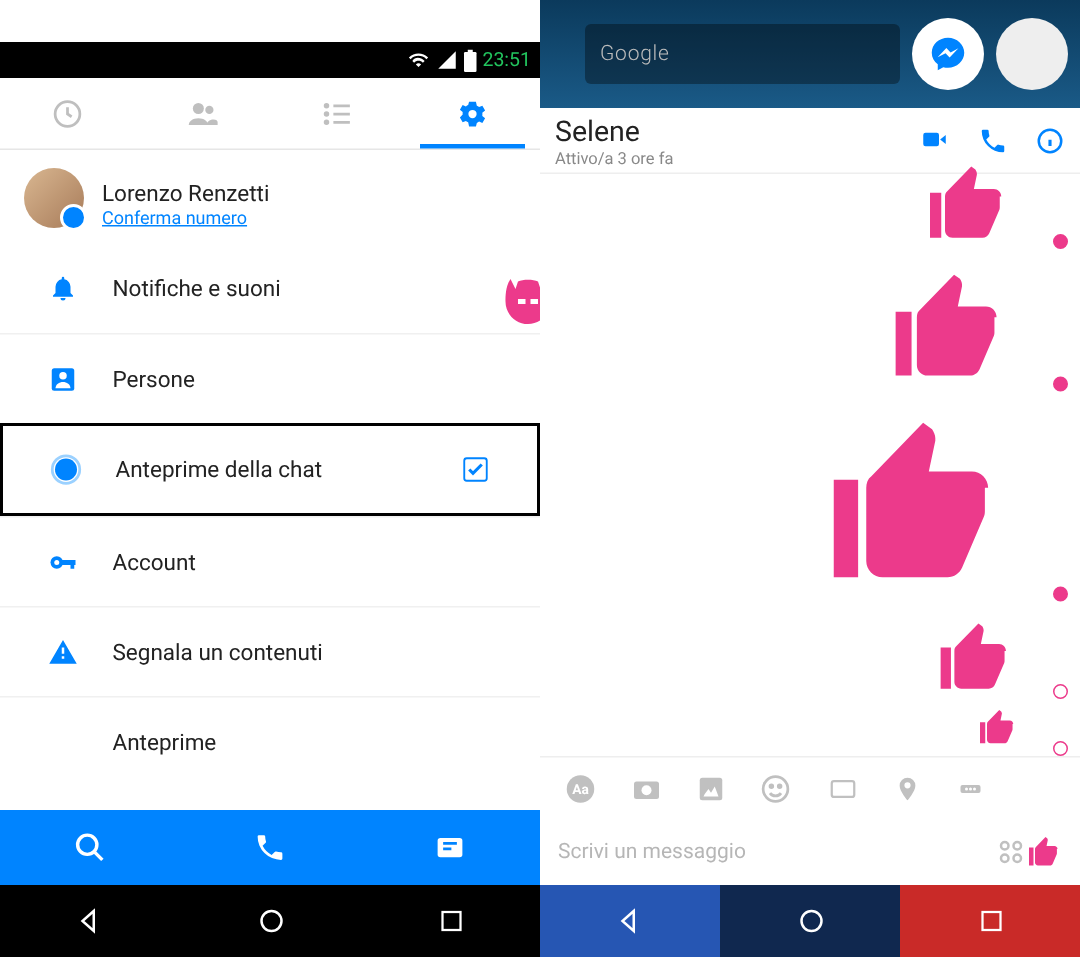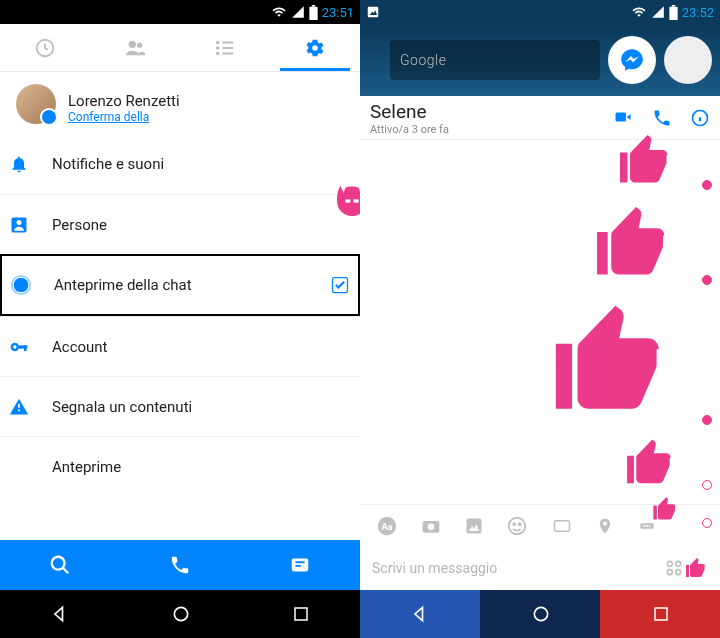--- a/index.html
+++ b/index.html
@@ -1,40 +1,40 @@
 <!DOCTYPE html>
 <html><head>
 <meta charset="utf-8">
 <style>
   * { margin: 0; padding: 0; box-sizing: border-box; font-family: Roboto, Arial, sans-serif; }
   body { display: flex; width: 720px; height: 638px; background: #fff; }
   .phone { width: 360px; height: 638px; display: flex; flex-direction: column; position: relative; overflow: hidden; }
 
   
-  .status-bar { height: 24px; background: #000; color: #0ea5e9; display: flex; align-items: center; justify-content: flex-end; font-size: 13px; padding: 0 6px; gap: 4px; }
+  .status-bar { height: 24px; background: #000; color: #22c55e; display: flex; align-items: center; justify-content: flex-end; font-size: 13px; padding: 0 6px; gap: 4px; margin-top: 28px; }
   .status-bar.light { background: #0b3a5c; }
   .status-bar .left { margin-right: auto; display:flex; align-items:center; }
   .status-icon { display: inline-flex; }
 
   
   .tab-bar { height: 48px; display: flex; border-bottom: 1px solid #e6e6e6; }
   .tab { flex: 1; display: flex; align-items: center; justify-content: center; color: #bfbfbf; position: relative; }
   .tab.active { color: #0084ff; }
   .tab.active::after { content: ""; position: absolute; bottom: 0; left: 10px; right: 10px; height: 3px; background: #0084ff; }
 
   
   .profile-row { display: flex; align-items: flex-end; padding: 12px 16px 10px; gap: 12px; }
   .avatar { width: 40px; height: 40px; border-radius: 50%; background: linear-gradient(135deg,#d9b791,#a77b59); position: relative; }
   .avatar::after { content: ""; position: absolute; right: -2px; bottom: -2px; width: 14px; height: 14px; border-radius: 50%; background: #0084ff; border: 2px solid #fff; }
   .profile-name { font-size: 15px; color: #222; }
   .profile-sub { font-size: 12px; color: #0084ff; text-decoration: underline; }
 
   
   .list { flex: 1; overflow: hidden; }
-  .row { display: flex; align-items: center; height: 60px; padding: 0 8px; gap: 22px; border-top: 1px solid #f0f0f0; font-size: 15px; color: #222; }
+  .row { display: flex; align-items: center; height: 60px; padding: 0 31px; gap: 22px; border-top: 1px solid #f0f0f0; font-size: 15px; color: #222; }
   .row:first-child { border-top: none; }
   .row-icon { width: 22px; display: flex; justify-content: center; color: #0084ff; }
   .row.highlight { border: 2px solid #000; height: 62px; }
   .check { margin-left: auto; color: #0084ff; }
 
   
   .left-bottom { height: 50px; background: #0084ff; display: flex; align-items: center; }
   .left-bottom .b { flex: 1; display: flex; justify-content: center; color: #fff; }
 
   
@@ -121,21 +121,21 @@
         <svg width="22" height="22" viewBox="0 0 24 24" fill="#0084ff">
           <path d="M19.14 12.94a7 7 0 000-1.88l2.03-1.58-2-3.46-2.39.96a7 7 0 00-1.63-.94L14.5 3h-5l-.65 2.54c-.58.24-1.13.55-1.63.94l-2.39-.96-2 3.46 2.03 1.58a7 7 0 000 1.88L2.83 14.5l2 3.46 2.39-.96c.5.39 1.05.7 1.63.94L9.5 21h5l.65-2.54c.58-.24 1.13-.55 1.63-.94l2.39.96 2-3.46-2.03-1.58zM12 15a3 3 0 110-6 3 3 0 010 6z"></path>
         </svg>
       </div>
   </div>
 
   <div class="profile-row">
     <div class="avatar"></div>
     <div>
       <div class="profile-name">Lorenzo Renzetti</div>
-      <div class="profile-sub">Conferma della</div>
+      <div class="profile-sub">Conferma numero</div>
     </div>
   </div>
 
   <div class="list">
     <div class="row">
       <span class="row-icon">
           <svg width="20" height="20" viewBox="0 0 24 24" fill="#0084ff">
             <path d="M12 22a2 2 0 002-2h-4a2 2 0 002 2zm6-6V11a6 6 0 00-5-5.91V4a1 1 0 10-2 0v1.09A6 6 0 006 11v5l-2 2v1h16v-1l-2-2z"></path>
           </svg>
         </span>
@@ -232,45 +232,20 @@
   <div class="helmet">
     <svg width="40" height="42" viewBox="0 0 24 24" fill="#ec3a8b">
         <path d="M5 3l2 4 1-3c2-1 6-1 8 0l1 3 2-4c2 3 2 7 2 9 0 5-4 9-9 9s-9-4-9-9c0-2 0-6 2-9z"></path>
         <rect x="8" y="11" width="3" height="2" fill="#fff"></rect>
         <rect x="13" y="11" width="3" height="2" fill="#fff"></rect>
       </svg>
   </div>
 </div>
 
 <div class="phone">
-  <div class="status-bar light">
-    <span class="left">
-        <svg width="14" height="14" viewBox="0 0 24 24" fill="#fff">
-          <rect x="3" y="3" width="18" height="18" rx="2"></rect>
-          <path d="M8 15l3-4 2 3 3-5 3 8H6l2-2z" fill="#0b3a5c"></path>
-        </svg>
-      </span>
-    <span class="status-icon">
-        <svg width="16" height="14" viewBox="0 0 24 24" fill="#fff">
-          <path d="M1 9l2 2c4.97-4.97 13.03-4.97 18 0l2-2C16.93 2.93 7.07 2.93 1 9zm8 8l3 3 3-3c-1.66-1.66-4.34-1.66-6 0zm-4-4l2 2c2.76-2.76 7.24-2.76 10 0l2-2C14.14 8.14 7.86 8.14 5 13z"></path>
-        </svg>
-      </span>
-    <span class="status-icon">
-        <svg width="14" height="14" viewBox="0 0 24 24" fill="#fff">
-          <path d="M2 22h20V2L2 22z"></path>
-        </svg>
-      </span>
-    <span class="status-icon">
-        <svg width="9" height="15" viewBox="0 0 10 18" fill="#fff">
-          <rect x="0" y="2" width="10" height="16" rx="1"></rect>
-          <rect x="3" y="0" width="4" height="2"></rect>
-        </svg>
-      </span>
-    <span>23:52</span>
-  </div>
 
   <div class="right-top">
     <div class="search-pill">
       <span style="font-weight:300; letter-spacing:0.5px;">Google</span>
     </div>
     <div class="bubble">
         <svg width="26" height="26" viewBox="0 0 24 24" fill="#0084ff">
           <path d="M12 2C6.5 2 2 6.1 2 11.2c0 2.9 1.4 5.4 3.7 7.1V22l3.4-1.9c.9.2 1.9.4 2.9.4 5.5 0 10-4.1 10-9.2S17.5 2 12 2zm1 12.2l-2.5-2.7L5.6 14l5.4-5.7 2.6 2.7L18.4 8.5 13 14.2z"></path>
         </svg>
       </div>

